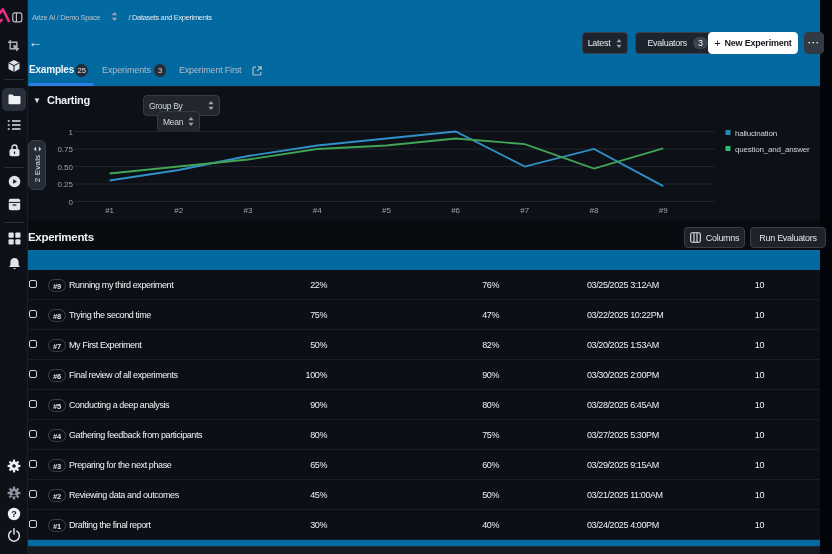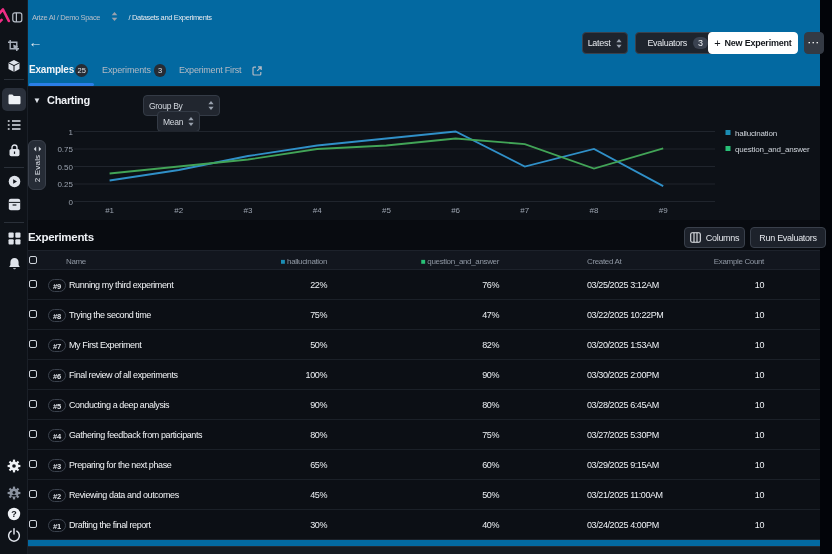--- a/index.html
+++ b/index.html
@@ -260,28 +260,20 @@
   <div id="exptitle">Experiments</div>
   <div class="btn2" style="left:668px; width:61px;">
     <svg width="11" height="11" viewBox="0 0 11 11">
         <rect x="0.7" y="0.7" width="9.6" height="9.6" rx="1.5" fill="none" stroke="#e2e5ea" stroke-width="1.1"></rect>
         <line x1="4" y1="0.7" x2="4" y2="10.3" stroke="#e2e5ea" stroke-width="1.1"></line>
         <line x1="7" y1="0.7" x2="7" y2="10.3" stroke="#e2e5ea" stroke-width="1.1"></line>
       </svg>
     Columns</div>
   <div class="btn2" style="left:734px; width:76px;">Run Evaluators</div>
 
-  <div id="thead">
-    <div class="cb" style="top:5px;"></div>
-    <div style="position:absolute; left:50px; top:6px;">Name</div>
-    <div style="position:absolute; left:200px; width:111px; top:6px; text-align:right;"><span style="color:#1b8db4; font-size:8px;">■</span> hallucination</div>
-    <div style="position:absolute; left:380px; width:103px; top:6px; text-align:right;"><span style="color:#28c077; font-size:8px;">■</span> question_and_answer</div>
-    <div style="position:absolute; left:571px; top:6px;">Created At</div>
-    <div style="position:absolute; left:650px; width:98px; top:6px; text-align:right;">Example Count</div>
-  </div>
 
   <div id="rows">
     <div class="trow" style="top:270px;">
       <div class="cb" style="top:10px;"></div>
       <div class="pill">#9</div>
       <div class="nm">Running my third experiment</div>
       <div class="pc1">22%</div>
       <div class="pc2">76%</div>
       <div class="dt">03/25/2025 3:12AM</div>
       <div class="ct">10</div>

